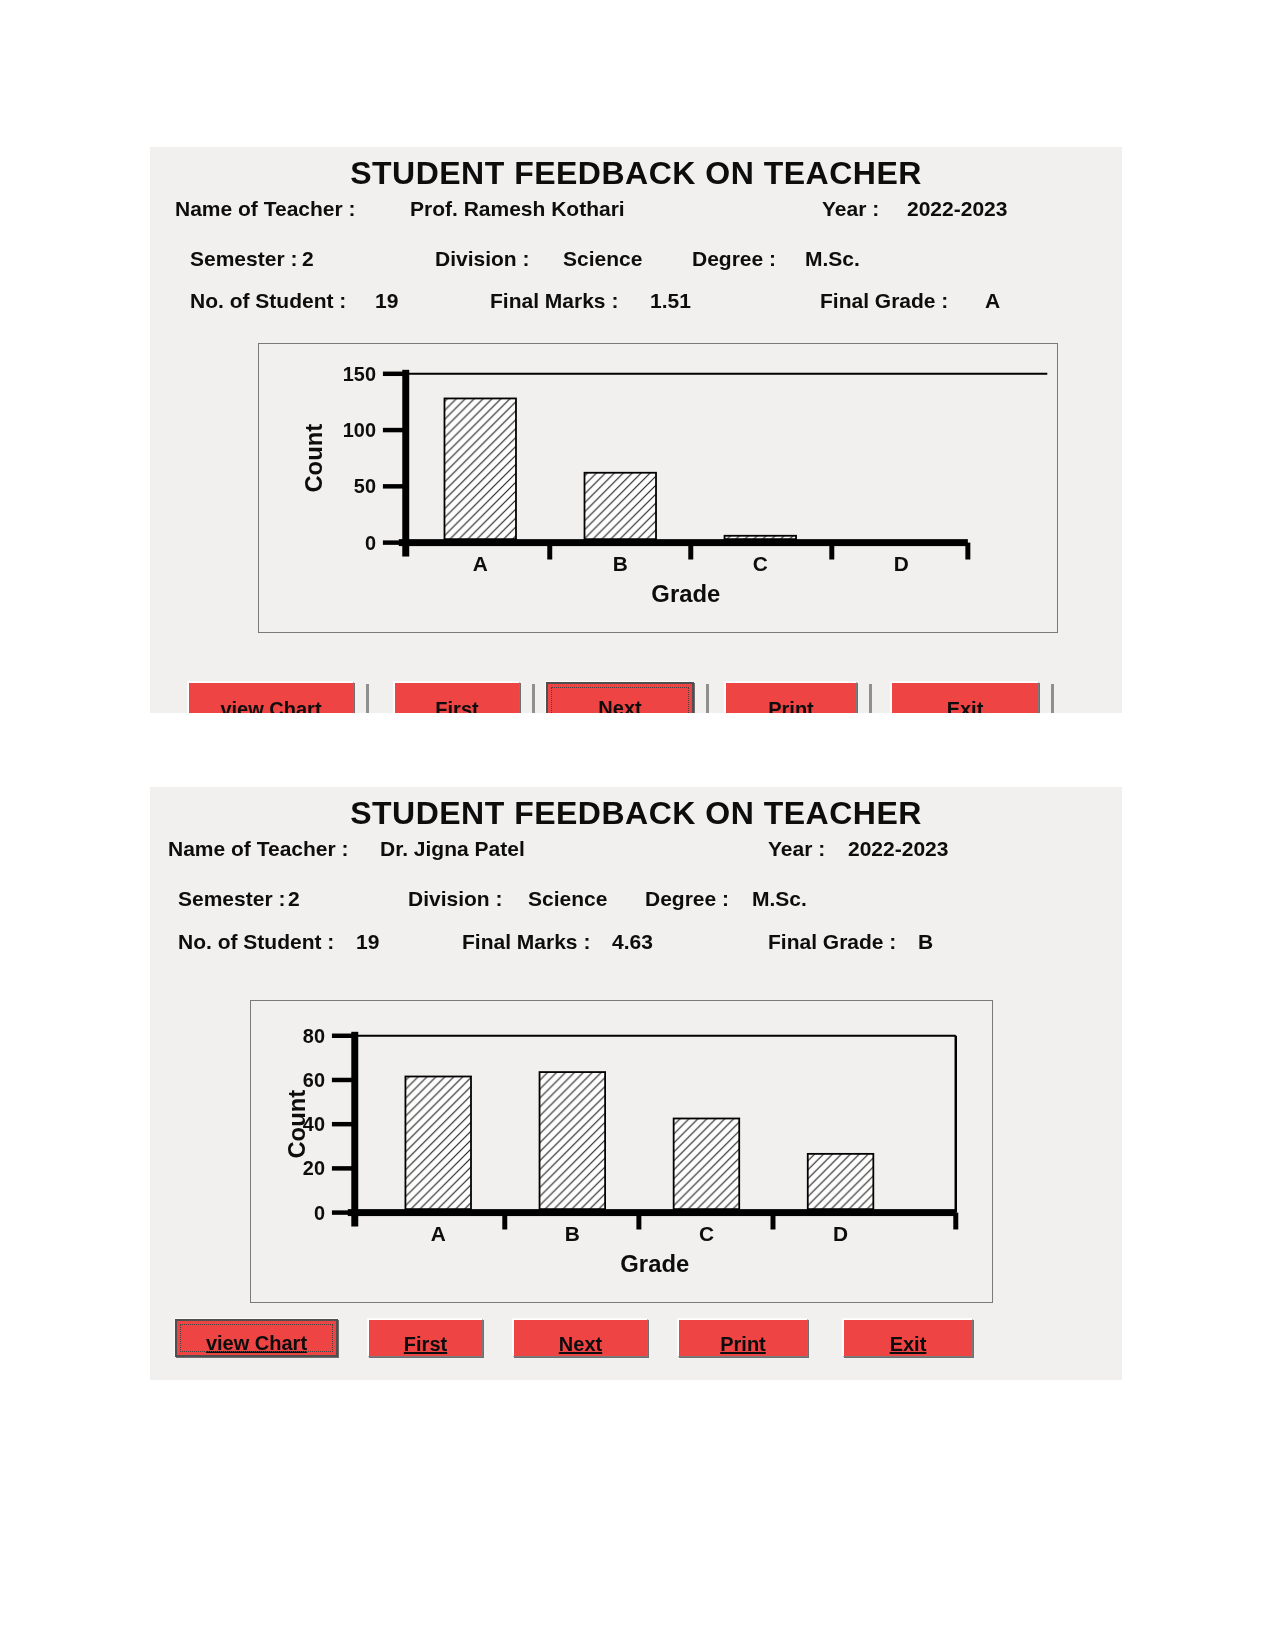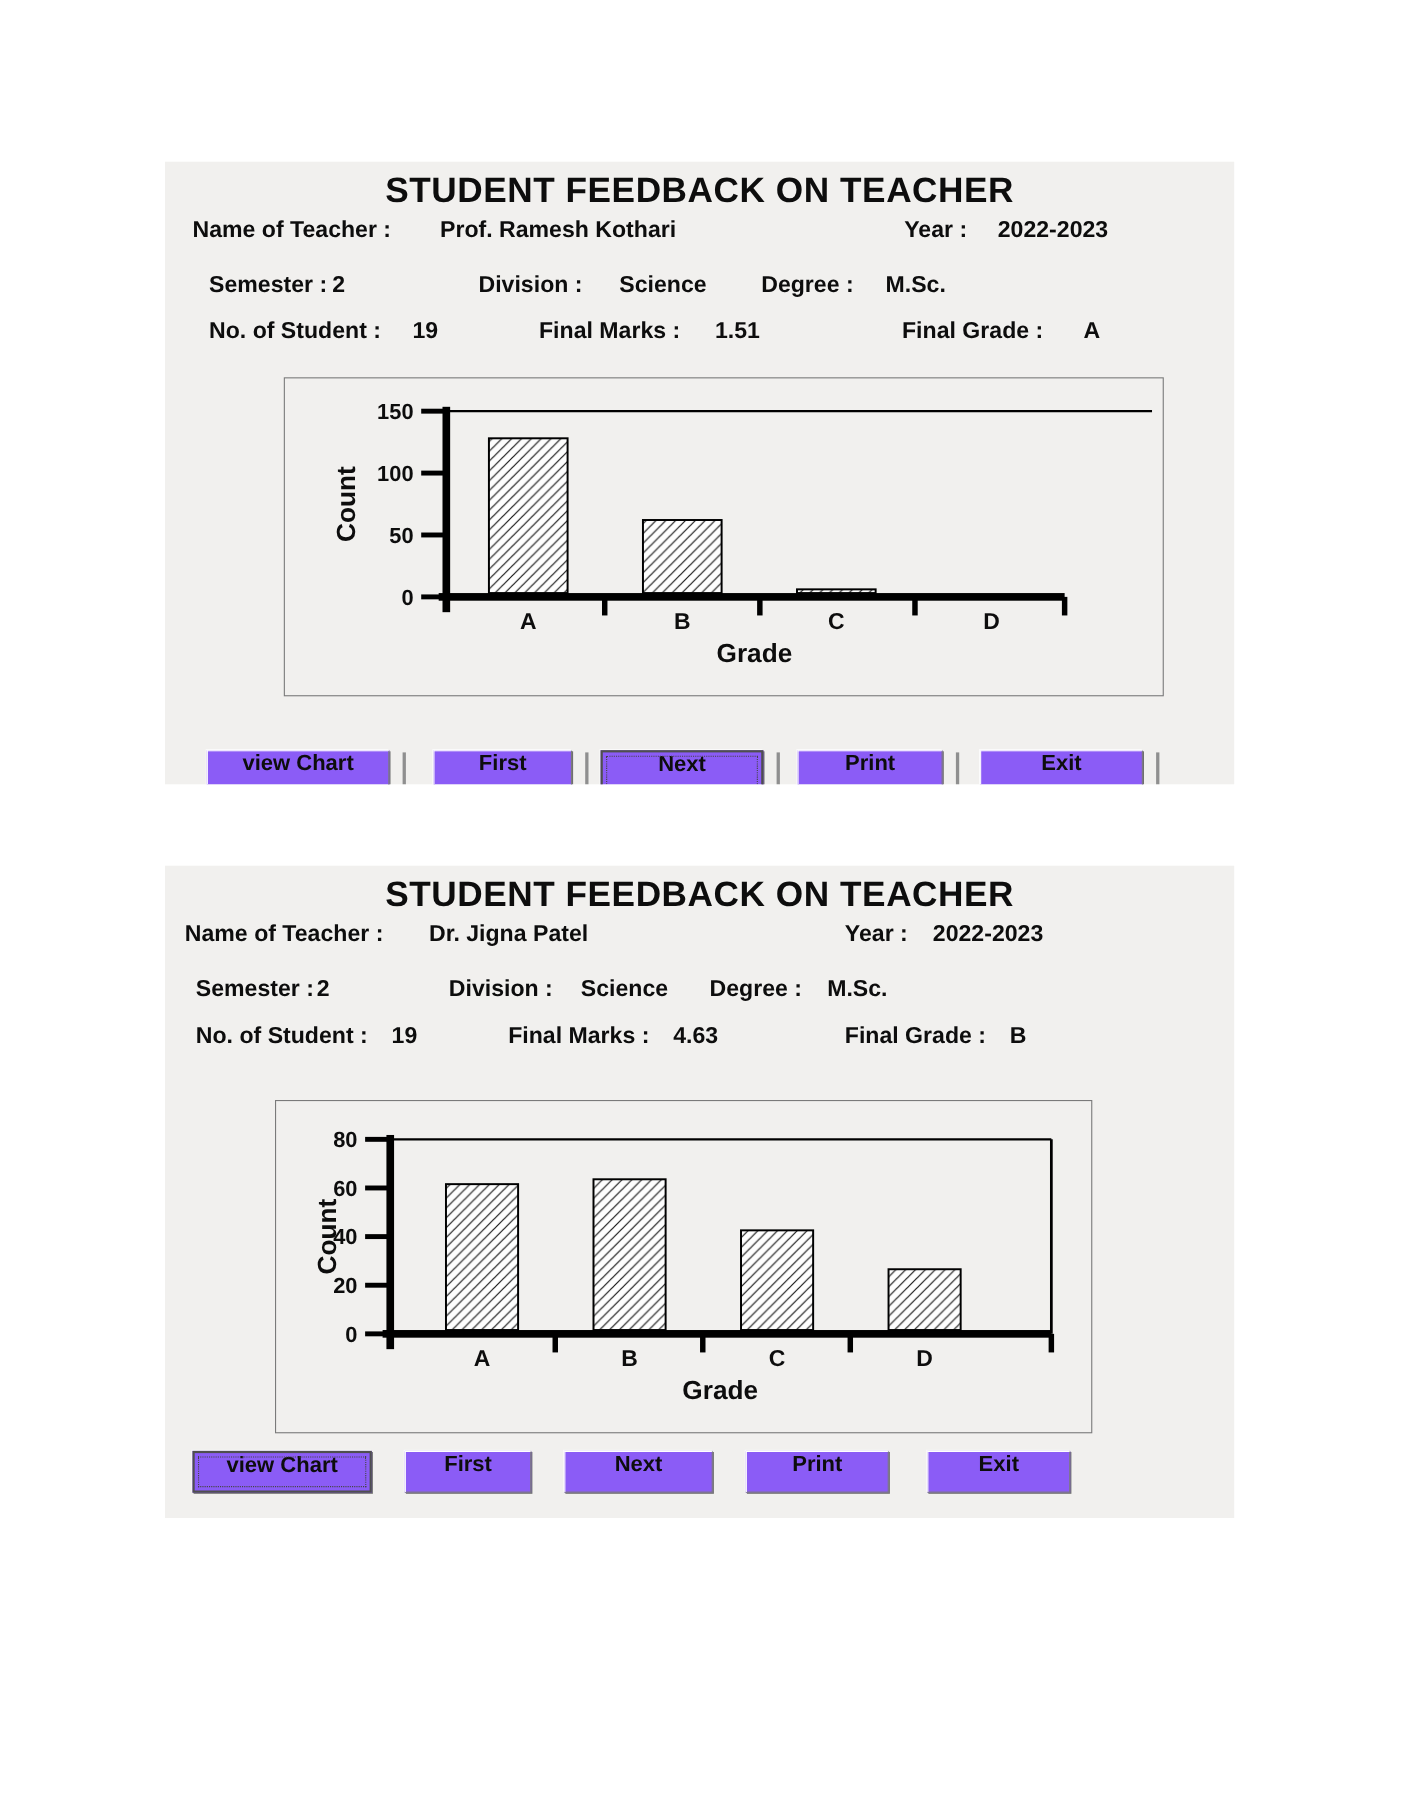--- a/index.html
+++ b/index.html
@@ -15,41 +15,41 @@
     font-size:32px; font-weight:bold; letter-spacing:0.5px; top:8px; }
 
   .row { position:absolute; left:0; width:100%; height:26px; }
   .row span { position:absolute; font-size:21px; font-weight:bold; white-space:nowrap; }
 
   .chart-frame { position:absolute; border:1px solid #7a7a7a; background:#f1f0ee; }
   .panel-top .chart-frame { left:108px; top:196px; width:800px; height:290px; }
   .panel-bottom .chart-frame { left:100px; top:213px; width:743px; height:303px; }
   .chart-frame svg { display:block; width:100%; height:100%; }
 
-  .btn { position:absolute; height:40px; background:#8b5cf6;
+  .btn { position:absolute; height:40px; background:#ef4444;
     border:1px solid #7b7b7b; border-top-color:#ffffff; border-left-color:#ffffff;
     box-shadow:1px 1px 0 #6f6f6f, -1px -1px 0 #fbfbfb;
-    display:flex; align-items:flex-start; justify-content:center;
-    font-size:20px; font-weight:bold; color:#0d0d0d; cursor:pointer; }
+    display:flex; align-items:flex-end; justify-content:center;
+    font-size:20px; font-weight:bold; color:#0d0d0d; cursor:pointer;text-decoration:underline; }
   .btn.focused { border:2px solid #4f4f4f; }
   .btn.focused::after { content:""; position:absolute; inset:3px; border:1px dotted #444; }
   .panel-bottom .btn { height:38px; }
   .btn-sep { position:absolute; width:3px; height:36px; background:#8f8f8f; }
 </style>
 </head>
 <body>
 
 <div class="page">
 
   <section class="panel panel-top">
     <div class="panel-title">STUDENT FEEDBACK ON TEACHER</div>
 
     <div class="row" style="top:50px">
       <span style="left:25px">Name of Teacher :</span>
-      <span style="left:250px">Prof. Ramesh Kothari</span>
+      <span style="left:260px">Prof. Ramesh Kothari</span>
       <span style="left:672px">Year :</span>
       <span style="left:757px">2022-2023</span>
     </div>
 
     <div class="row" style="top:100px">
       <span style="left:40px">Semester :</span>
       <span style="left:152px">2</span>
       <span style="left:285px">Division :</span>
       <span style="left:413px">Science</span>
       <span style="left:542px">Degree :</span>
@@ -122,21 +122,21 @@
         <span>Exit</span>
       </div>
     <div class="btn-sep" style="left:901px;top:537px"></div>
   </section>
 
   <section class="panel panel-bottom">
     <div class="panel-title">STUDENT FEEDBACK ON TEACHER</div>
 
     <div class="row" style="top:50px">
       <span style="left:18px">Name of Teacher :</span>
-      <span style="left:240px">Dr. Jigna Patel</span>
+      <span style="left:230px">Dr. Jigna Patel</span>
       <span style="left:618px">Year :</span>
       <span style="left:698px">2022-2023</span>
     </div>
 
     <div class="row" style="top:100px">
       <span style="left:28px">Semester :</span>
       <span style="left:138px">2</span>
       <span style="left:258px">Division :</span>
       <span style="left:378px">Science</span>
       <span style="left:495px">Degree :</span>

